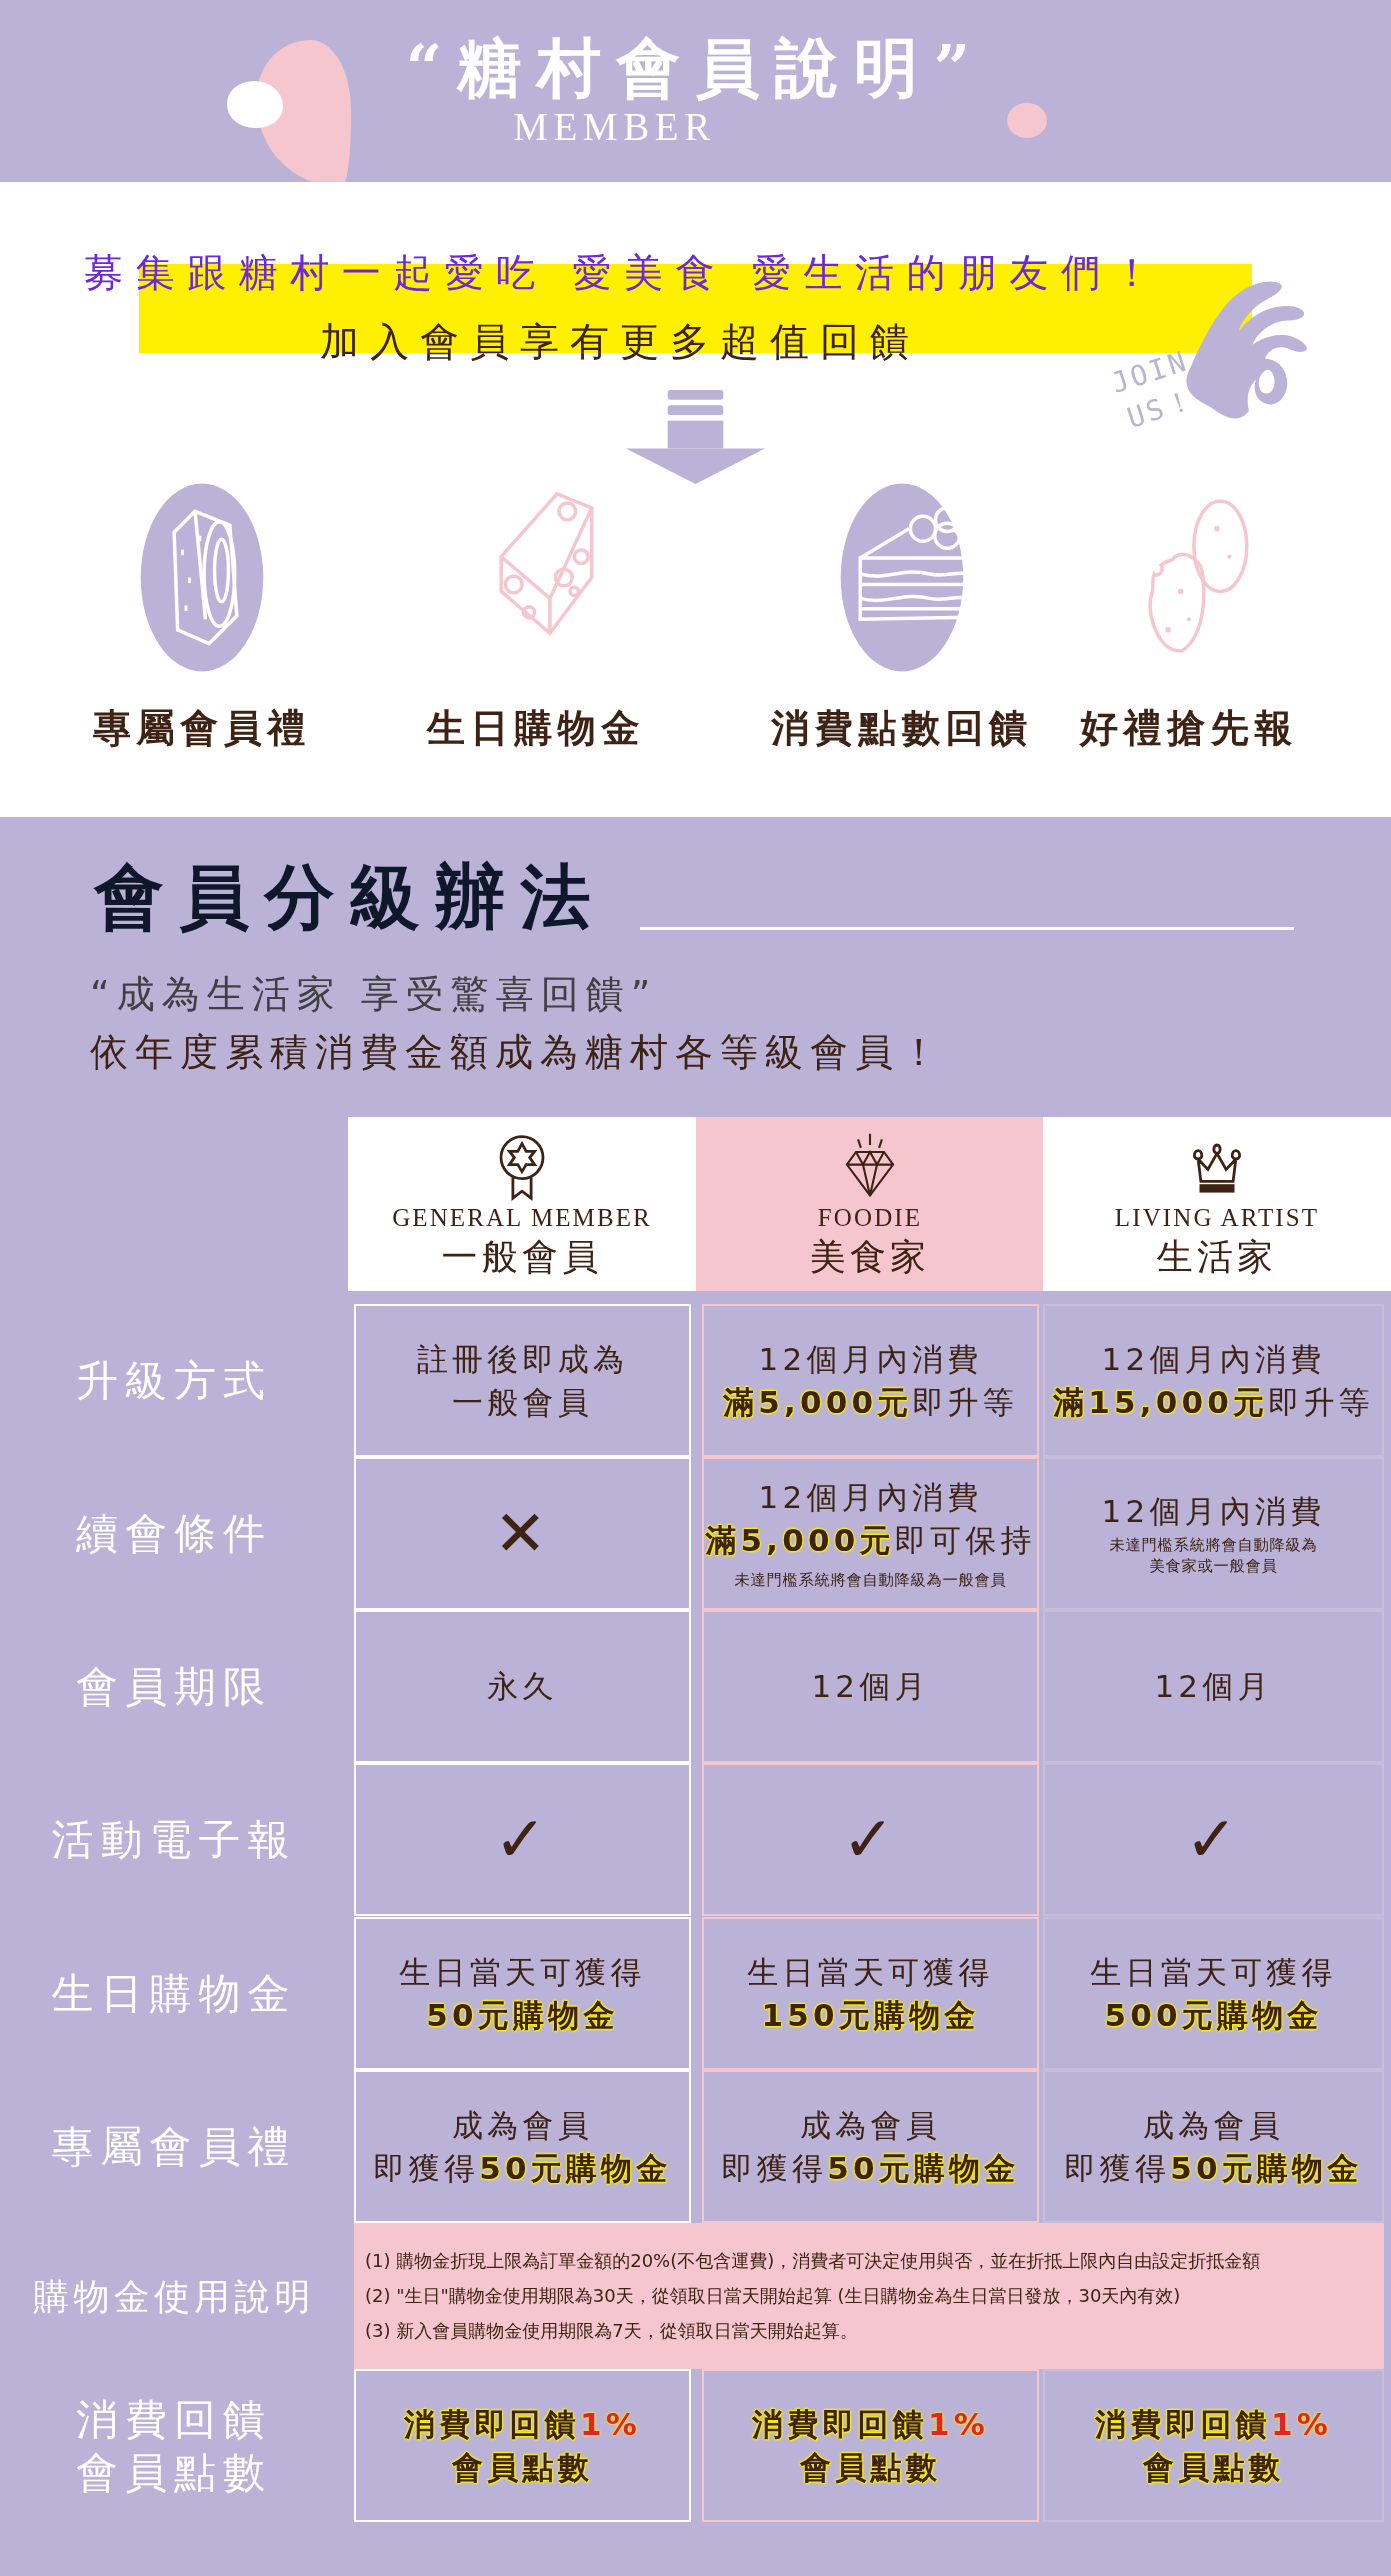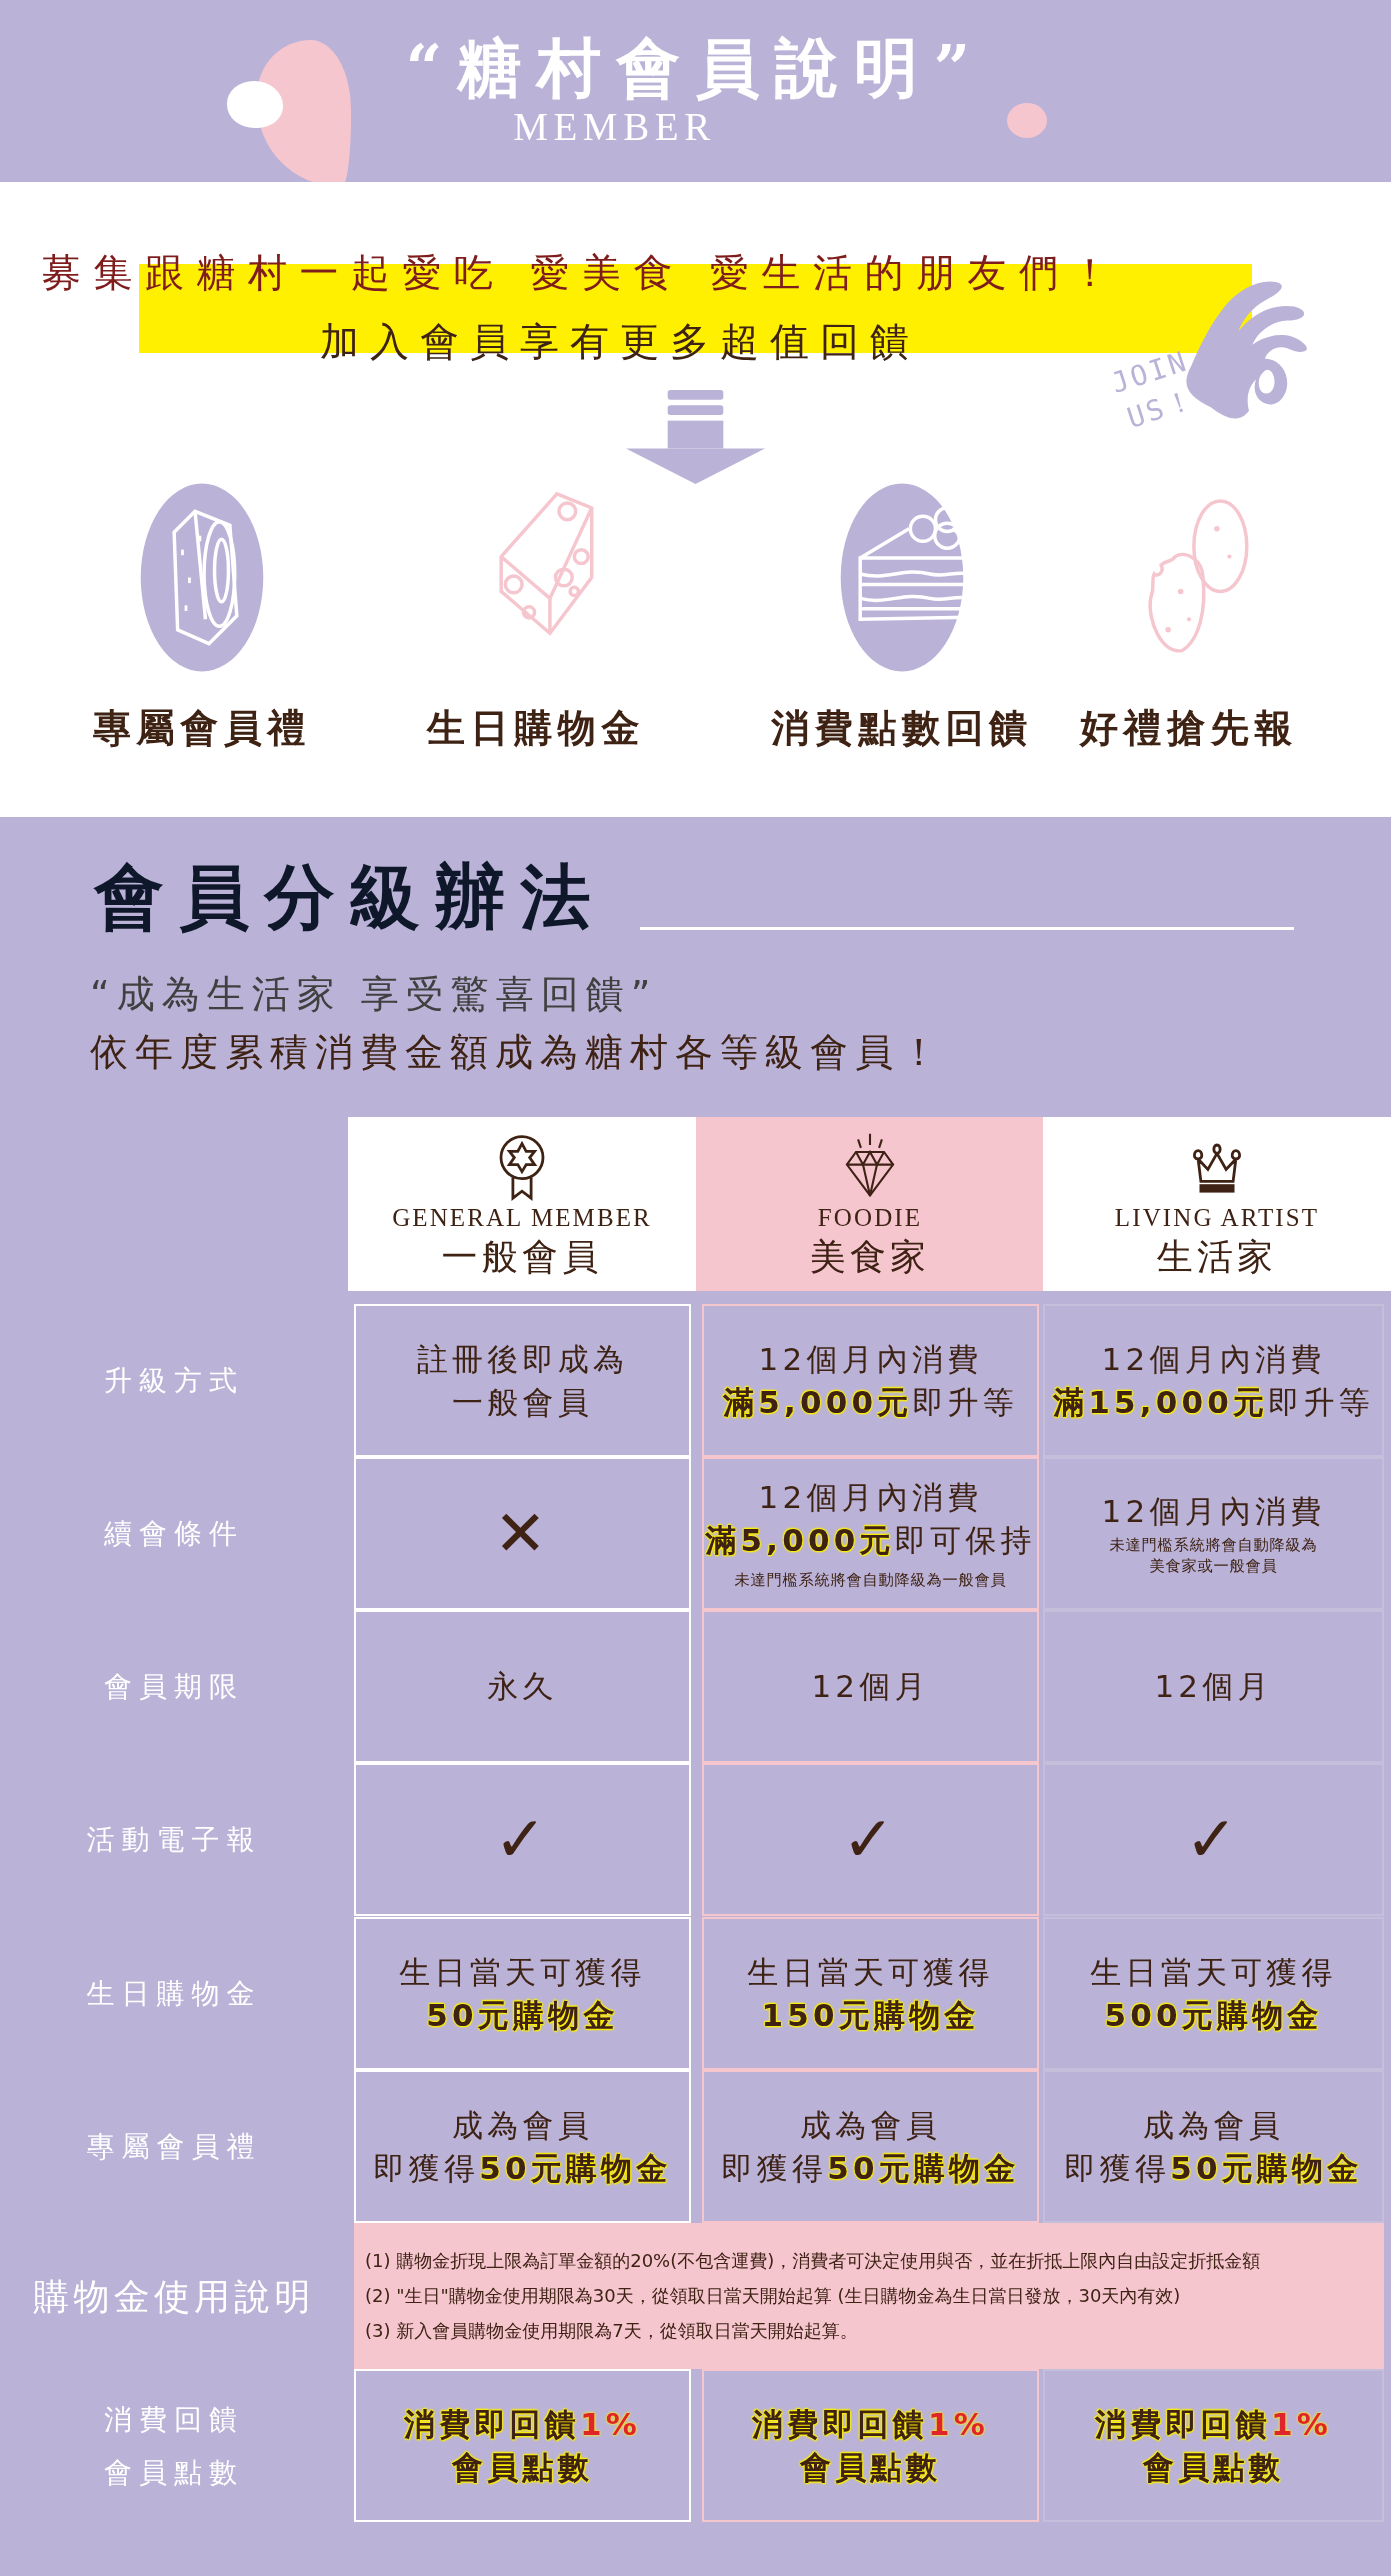--- a/index.html
+++ b/index.html
@@ -12,21 +12,21 @@
   #hero { left:0; top:0; width:1391px; height:182px; background:#bab3d7; overflow:hidden; }
   .blob-pink { left:257px; top:40px; width:94px; height:146px; background:#f6c6cf; border-radius: 60% 45% 10% 90% / 40% 50% 50% 60%; }
   .blob-white { left:227px; top:81px; width:56px; height:47px; background:#fff; border-radius: 50% 55% 48% 52%; }
   .blob-dot { left:1007px; top:103px; width:40px; height:35px; background:#f6c6cf; border-radius: 50%; }
   .hero-title { left:0; width:1391px; top:29px; text-align:center; color:#fff; font-family:"DejaVu Serif","Liberation Serif",serif; font-size:64px; letter-spacing:15.3px; line-height:77px; font-weight:bold; }
   .hero-sub { left:0; width:1229px; top:104px; text-align:center; color:#fff; font-family:"Liberation Serif","DejaVu Serif",serif; font-size:39px; letter-spacing:5.6px; line-height:45px; }
 
   
   #intro { left:0; top:182px; width:1391px; height:635px; background:#fff; }
   .hl-bar { left:139px; top:264px; width:1113px; height:89px; background:#fff000; }
-  .intro-line1 { left:0; width:1164px; top:245px; text-align:center; font-size:39px; letter-spacing:12.5px; line-height:56px; color:#7f1d1d; }
+  .intro-line1 { left:0; width:1164px; top:245px; text-align:right; font-size:39px; letter-spacing:12.5px; line-height:56px; color:#6d28d9; }
   .intro-line2 { left:0; width:1240px; top:314px; text-align:center; font-size:39px; letter-spacing:11px; line-height:56px; color:#3e2214; }
   .join-text { left:1078px; top:376px; width:139px; color:#bab3d7; font-family:"DejaVu Sans Mono","Liberation Mono",monospace; font-size:28px; line-height:38px; transform: rotate(-18deg); transform-origin: left top; text-align:center; letter-spacing:2.8px; }
   .arrow { left:612px; top:390px; width:167px; height:94px; }
   .hand { left:1183px; top:275px; width:132px; height:150px; }
 
   .feature { top:480px; width:292px; height:292px; }
   .feature .icon-wrap { position:absolute; left:50%; transform:translateX(-50%); top:0; width:223px; height:195px; }
   .feature .label { position:absolute; left:0; right:0; top:224px; text-align:center; font-size:38px; letter-spacing:5.6px; line-height:49px; color:#3e2214; font-weight:bold; }
 
   
@@ -34,21 +34,21 @@
   .sec-title { left:94px; top:856px; color:#0f172a; font-size:70px; letter-spacing:15.3px; line-height:83px; font-weight:bold; }
   .sec-line { left:640px; top:927px; width:654px; height:2.8px; background:#fff; }
   .sec-quote { left:90px; top:970px; font-size:38px; letter-spacing:7px; line-height:49px; color:#404040; }
   .sec-desc { left:90px; top:1028px; font-size:38px; letter-spacing:7px; line-height:49px; color:#3e2214; }
 
   .tier-head { top:1117px; width:348px; height:174px; text-align:center; }
   .tier-head .t-icon { position:absolute; left:50%; transform:translateX(-50%); top:14px; width:77px; height:77px; }
   .tier-head .t-en { position:absolute; left:0; right:0; top:85px; font-family:"Liberation Serif","DejaVu Serif",serif; font-size:25px; letter-spacing:2.1px; line-height:31px; color:#3e2214; }
   .tier-head .t-zh { position:absolute; left:0; right:0; top:117px; font-size:36px; letter-spacing:4.2px; line-height:46px; color:#3e2214; }
 
-  .row-label { left:0; width:348px; text-align:center; color:#fff; font-size:28px; letter-spacing:7px; line-height:53px; display:flex; align-items:center; justify-content:center; }
+  .row-label { left:0; width:348px; text-align:center; color:#fff; font-size:42px; letter-spacing:7px; line-height:53px; display:flex; align-items:center; justify-content:center; }
 
   .cell { width:337px; height:153px; display:flex; flex-direction:column; align-items:center; justify-content:center; text-align:center; font-size:31px; letter-spacing:4.2px; line-height:43px; color:#3e2214; }
   .c1 { left:354px; border:2.8px solid #ffffff; }
   .c2 { left:702px; border:2.8px solid #f6c6cf; }
   .c3 { left:1043px; border:2.8px solid #c6bfdc; width:341px; }
 
   .hl { color:#3e2214; font-weight:bold; text-shadow: 0 0 2.1px #fff000, 0 0 2.1px #fff000, 0 0 2.8px #fff000, 0.7px 0.7px 1.4px #fff000, -0.7px -0.7px 1.4px #fff000; }
   .hl-red { color:#e0242b; font-weight:bold; text-shadow: 0 0 2.1px #fff000, 0 0 2.8px #fff000; }
   .small-note { font-size:15.3px; letter-spacing:0.7px; line-height:21px; margin-top:8.3px; }
   .mark { font-size:63px; line-height:70px; font-weight:bold; color:#3e2214; }

